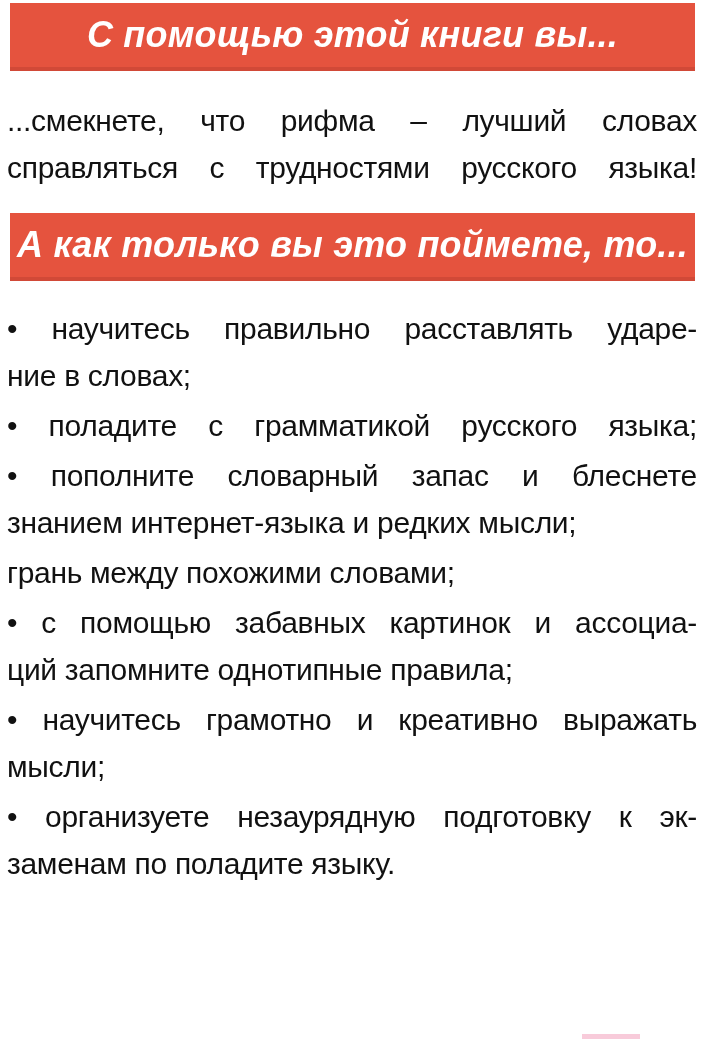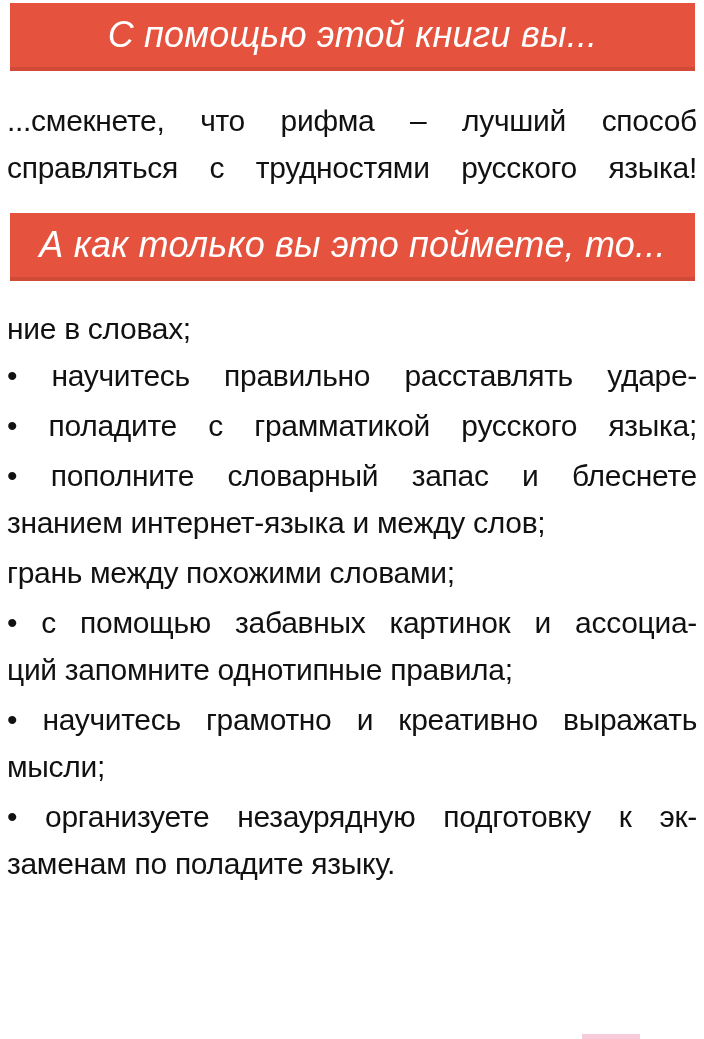--- a/index.html
+++ b/index.html
@@ -20,21 +20,21 @@
   }
   .banner {
     margin: 0 2px 0 3px;
     height: 64px;
     background: #e5533e;
     border-bottom: 4px solid #d14937;
     display: flex;
     align-items: center;
     justify-content: center;
     color: #ffffff;
-    font-weight: normal;
+    font-weight: bold;
     font-style: italic;
     font-size: 36px;
     letter-spacing: 0.2px;
   }
   .banner-2 {
     margin-top: 22px;
   }
   .intro {
     margin-top: 26px;
     font-size: 30px;
@@ -70,42 +70,42 @@
 </head>
 <body>
 
 <div class="page">
 
   <div class="banner banner-1">
     <span>С помощью этой книги вы...</span>
   </div>
 
   <div class="intro">
-    <div class="line fill">...смекнете, что рифма – лучший способ</div>
+    <div class="line fill">...смекнете, что рифма – лучший словах</div>
     <div class="line fill">справляться с трудностями русского языка!</div>
   </div>
 
   <div class="banner banner-2">
     <span>А как только вы это поймете, то...</span>
   </div>
 
   <div class="list">
 
     <div class="item">
+      <div class="line fill">• научитесь правильно расставлять ударе-</div>
       <div class="line">ние в словах;</div>
-      <div class="line fill">• научитесь правильно расставлять ударе-</div>
     </div>
 
     <div class="item">
       <div class="line fill">• поладите с грамматикой русского языка;</div>
     </div>
 
     <div class="item">
       <div class="line fill">• пополните словарный запас и блеснете</div>
-      <div class="line">знанием интернет-языка и между слов;</div>
+      <div class="line">знанием интернет-языка и редких мысли;</div>
     </div>
 
     <div class="item">
       <div class="line">грань между похожими словами;</div>
     </div>
 
     <div class="item">
     </div>
 
     <div class="item">

